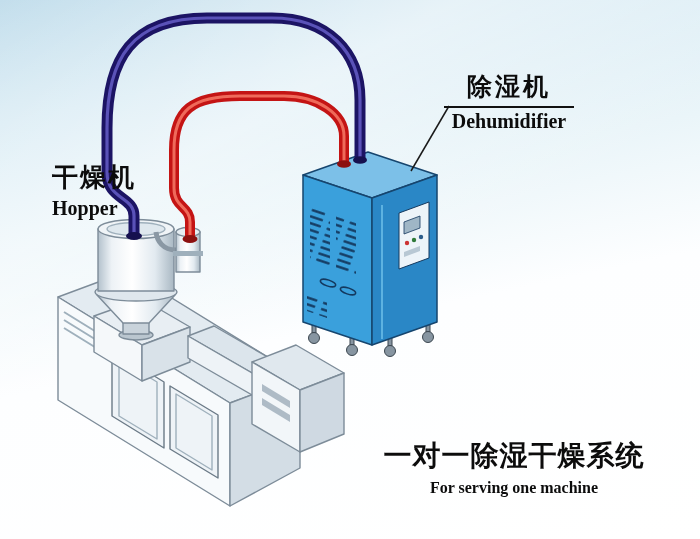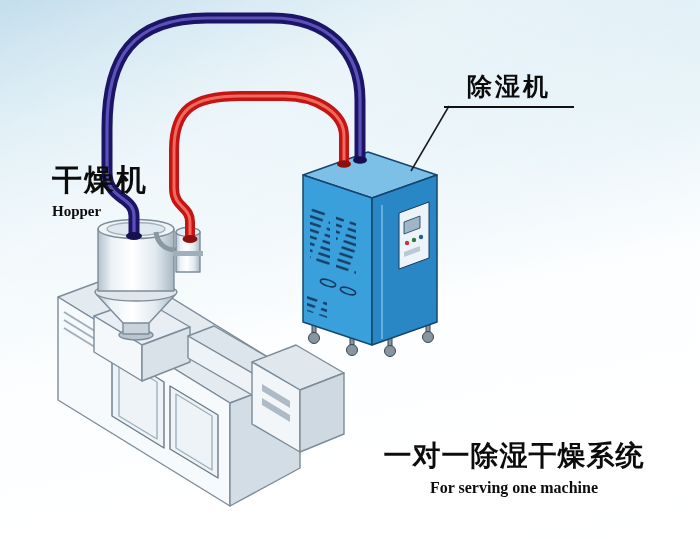--- a/index.html
+++ b/index.html
@@ -13,22 +13,22 @@
       linear-gradient(168deg, #c3deec 0%, #d8ebf4 18%, #eaf5f9 38%, #fdfeff 58%, #ffffff 100%);
   }
   .canvas > svg{position:absolute;left:0;top:0;}
   .label{position:absolute;color:#0c0c0c;z-index:5;}
   .label .cn{font-weight:bold;font-family:"Liberation Sans","DejaVu Sans",sans-serif;}
   .label .en{font-weight:bold;font-family:"Liberation Serif","DejaVu Serif",serif;}
   .dehu-label{left:444px;top:70px;width:130px;text-align:center;}
   .dehu-label .cn{font-size:25px;letter-spacing:3px;border-bottom:2px solid #111;padding-bottom:3px;}
   .dehu-label .en{font-size:20px;margin-top:2px;}
   .hopper-label{left:52px;top:160px;text-align:left;}
-  .hopper-label .cn{font-size:30px;letter-spacing:2px;}
-  .hopper-label .en{font-size:15px;margin-top:2px;}
+  .hopper-label .cn{font-size:26px;letter-spacing:2px;}
+  .hopper-label .en{font-size:20px;margin-top:2px;}
   .caption{left:378px;top:437px;width:272px;text-align:center;}
   .caption .cn{font-size:28px;letter-spacing:1px;}
   .caption .en{font-size:16px;margin-top:4px;}
 </style>
 </head>
 <body>
 
 <div class="canvas">
 
   <svg width="700" height="539" viewBox="0 0 700 539">
@@ -133,20 +133,21 @@
       <ellipse cx="190" cy="239" rx="7.5" ry="4" fill="#8c1010"></ellipse>
       <ellipse cx="344" cy="164" rx="7" ry="3.8" fill="#8c1010"></ellipse>
       <ellipse cx="360" cy="160" rx="7" ry="3.8" fill="#16104e"></ellipse>
     </g>
 
     <line x1="449" y1="106" x2="411" y2="171" stroke="#1a1a1a" stroke-width="1.5"></line>
   </svg>
 
   <div class="label dehu-label">
     <div class="cn">除湿机</div>
+    <div class="en">Dehumidifier</div>
   </div>
 
   <div class="label hopper-label">
     <div class="cn">干燥机</div>
     <div class="en">Hopper</div>
   </div>
 
   <div class="label caption">
     <div class="cn">一对一除湿干燥系统</div>
     <div class="en">For serving one machine</div>

